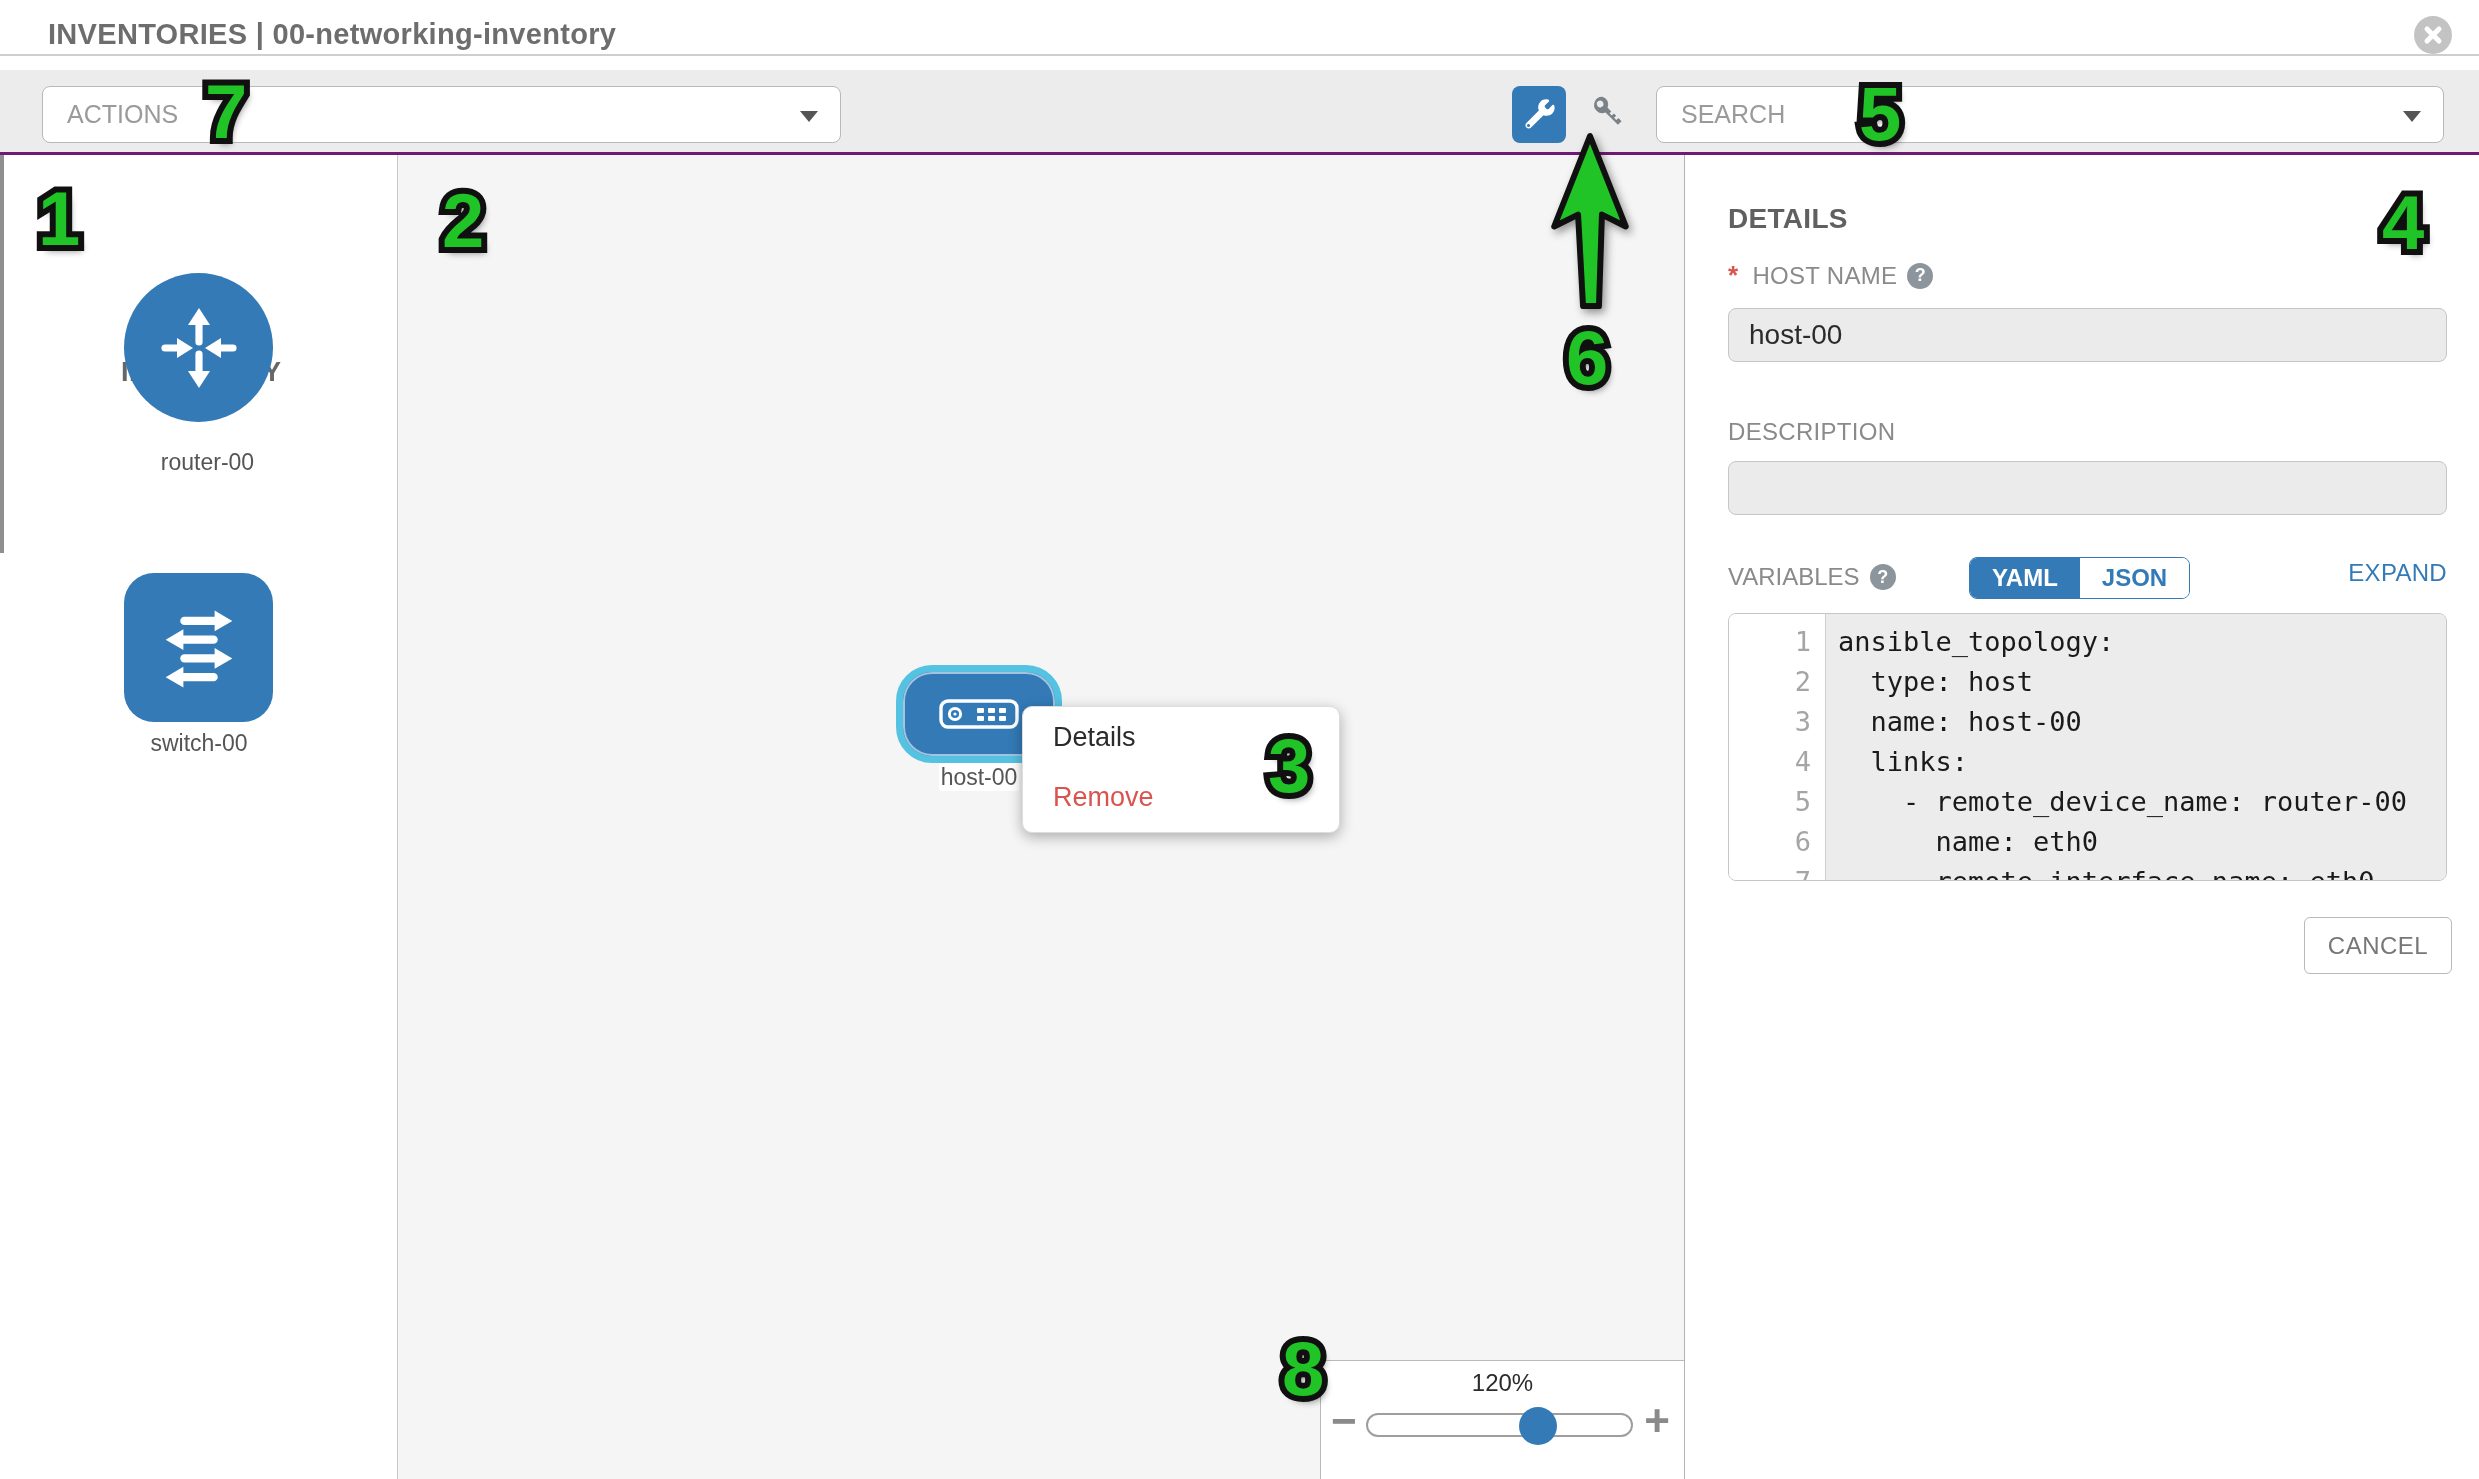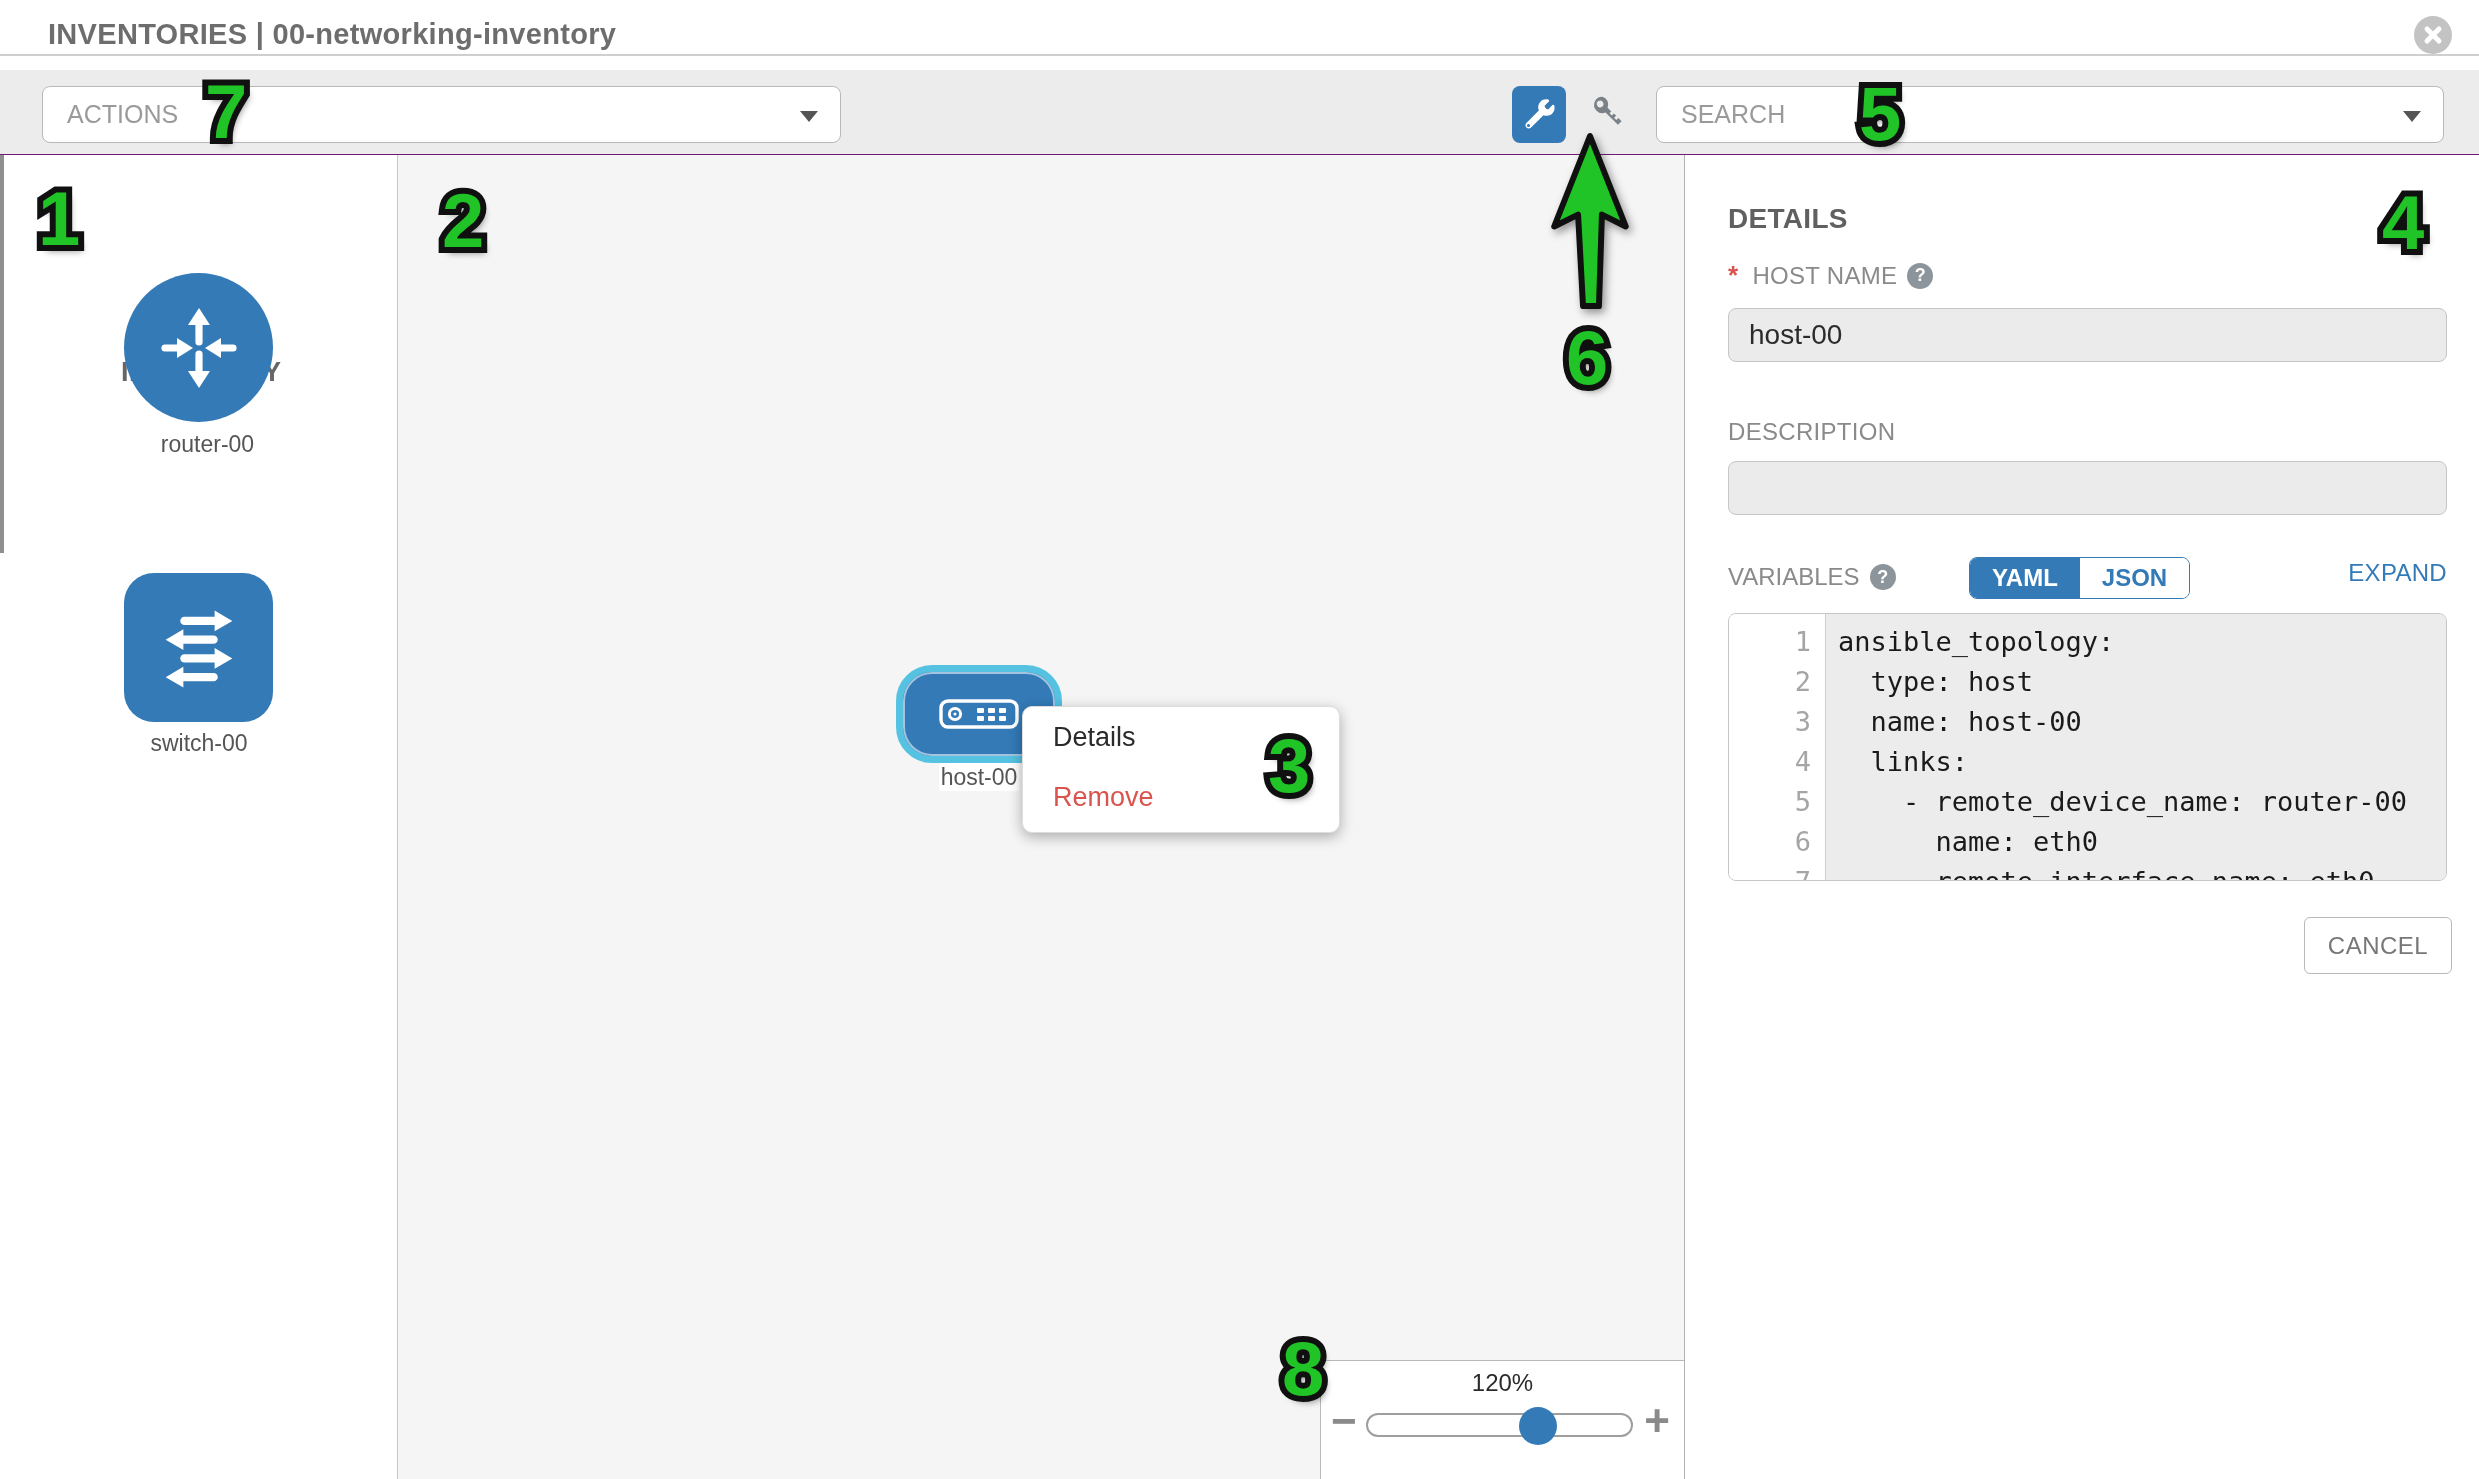--- a/index.html
+++ b/index.html
@@ -6,21 +6,21 @@
   html,body { background:#fff; }
   body { font-family:"Liberation Sans", sans-serif; }
   #app { position:relative; width:2480px; height:1480px; background:#fff; overflow:hidden; }
 
   
   .hdr { position:absolute; left:0; top:0; width:2480px; height:56px; background:#fff; border-bottom:2px solid #cfcfcf; }
   .hdr-title { position:absolute; left:48px; top:18px; font-size:29px; font-weight:bold; color:#6d6d6d; letter-spacing:0.3px; }
   .close-btn { position:absolute; right:28px; top:16px; width:38px; height:38px; border-radius:50%; background:#c3c3c3; display:flex; align-items:center; justify-content:center; cursor:pointer; }
 
   
-  .toolbar { position:absolute; left:0; top:70px; width:2480px; height:85px; background:#ececec; border-bottom:1px solid #701a75; }
+  .toolbar { position:absolute; left:0; top:70px; width:2480px; height:85px; background:#ececec; border-bottom:3px solid #701a75; }
   .dd { position:absolute; top:16px; height:57px; background:#fff; border:1px solid #b9b9b9; border-radius:8px; display:flex; align-items:center; padding:0 24px; }
   .dd-label { font-size:25px; color:#9a9a9a; }
   .caret { position:absolute; right:22px; top:24px; width:0; height:0; border-left:9px solid transparent; border-right:9px solid transparent; border-top:11px solid #555; }
   .dd-actions { left:42px; width:799px; }
   .dd-search { left:1656px; width:788px; }
   .tool-btn { position:absolute; left:1512px; top:16px; width:54px; height:57px; background:#337ab7; border-radius:8px; display:flex; align-items:center; justify-content:center; cursor:pointer; }
   .key-wrap { position:absolute; left:1588px; top:22px; width:42px; height:46px; cursor:pointer; }
 
   
   .sidebar { position:absolute; left:0; top:155px; width:398px; height:1324px; background:#fff; border-right:1px solid #c8c8c8; }
@@ -143,21 +143,21 @@
         <polygon points="24,4 18.5,12.5 29.5,12.5" stroke="none"></polygon>
         <line x1="24" y1="27" x2="24" y2="37"></line>
         <polygon points="24,44 18.5,35.5 29.5,35.5" stroke="none"></polygon>
         <line x1="7" y1="24" x2="14" y2="24"></line>
         <polygon points="21,24 13,19 13,29" stroke="none"></polygon>
         <line x1="41" y1="24" x2="34" y2="24"></line>
         <polygon points="27,24 35,19 35,29" stroke="none"></polygon>
       </g>
     </svg>
   </div>
-  <div class="dev-label" style="top:431px;padding-left:17px;">router-00</div>
+  <div class="dev-label" style="top:449px;padding-left:17px;">router-00</div>
 
   <div class="dev dev-switch">
     <svg width="100" height="100" viewBox="0 0 48 48">
       <g stroke="#fff" stroke-width="4" stroke-linecap="round" fill="#fff">
         <line x1="17" y1="11" x2="33" y2="11"></line>
         <polygon points="40,11 31.5,6 31.5,16" stroke="none"></polygon>
         <line x1="31" y1="20" x2="15" y2="20"></line>
         <polygon points="8,20 16.5,15 16.5,25" stroke="none"></polygon>
         <line x1="17" y1="29" x2="33" y2="29"></line>
         <polygon points="40,29 31.5,24 31.5,34" stroke="none"></polygon>

